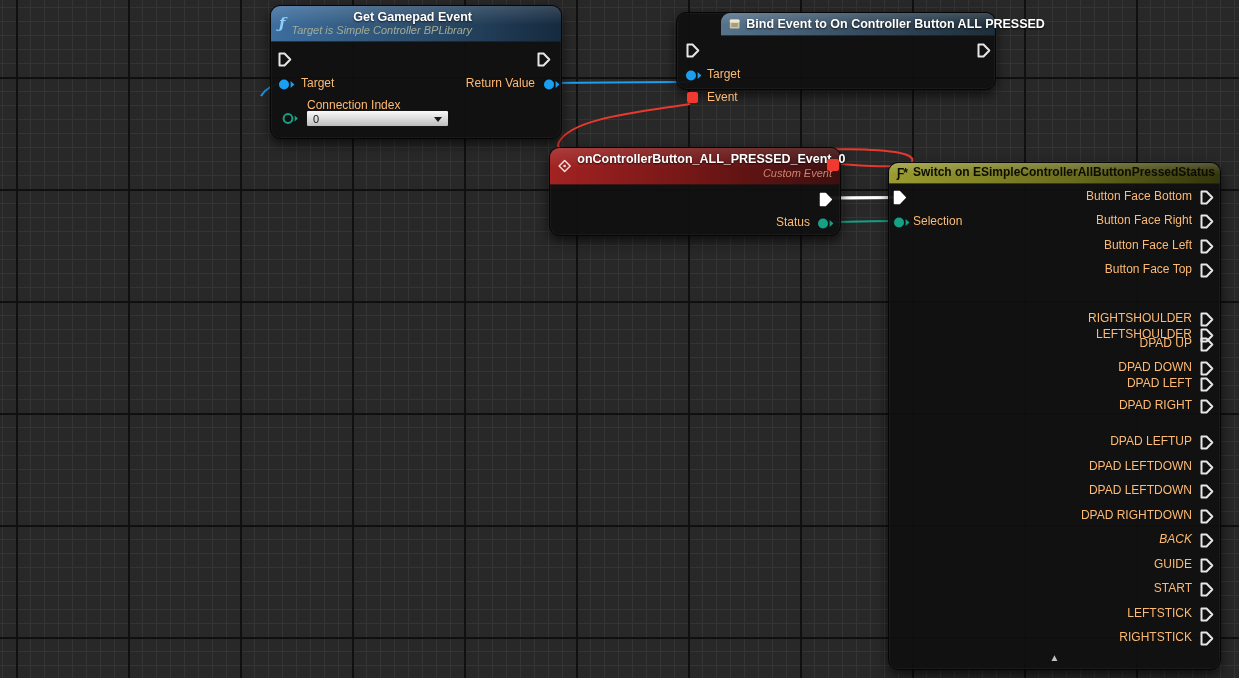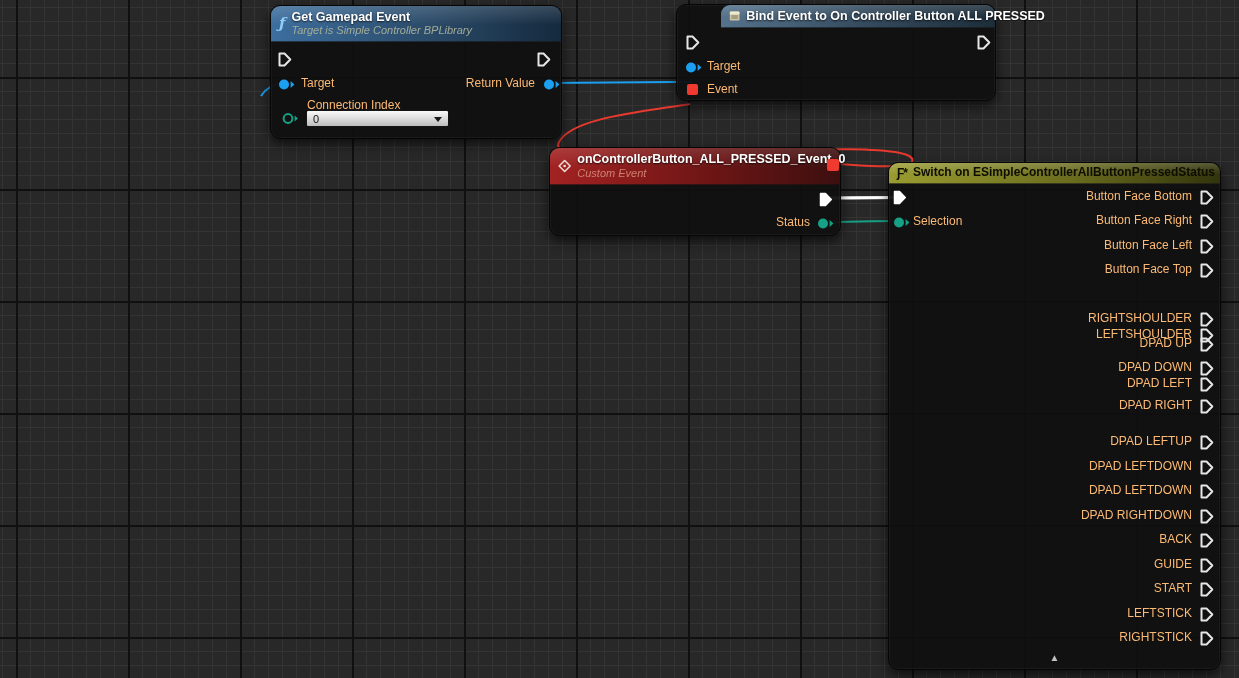--- a/index.html
+++ b/index.html
@@ -25,21 +25,21 @@
   }
   .header{
     border-radius:9px 9px 0 0;display:flex;align-items:center;
     padding:0 8px;box-sizing:border-box;gap:6px;
     border-bottom:1px solid rgba(0,0,0,0.6);
   }
   .h-func{height:36px;background-color:#2a4a68;background-image:linear-gradient(180deg,rgba(255,255,255,0.15),rgba(255,255,255,0) 55%),linear-gradient(90deg,#3d6e9e 0%,#2a4a68 55%,#152a3e 100%);}
   .h-bind{height:23px;background-color:#32495c;background-image:linear-gradient(180deg,rgba(255,255,255,0.15),rgba(255,255,255,0) 55%),linear-gradient(90deg,#55738c 0%,#33495c 55%,#1d2e3a 100%);}
   .h-event{height:37px;background-color:#701616;background-image:linear-gradient(180deg,rgba(255,255,255,0.12),rgba(255,255,255,0) 55%),linear-gradient(90deg,#a32222 0%,#6e1515 55%,#3c0f0f 100%);}
   .h-switch{height:21px;background-color:#6a6c1e;background-image:linear-gradient(180deg,rgba(255,255,255,0.18),rgba(255,255,255,0) 55%),linear-gradient(90deg,#9a9c30 0%,#6a6c1e 55%,#32340c 100%);}
-  .titles{display:flex;flex-direction:column;justify-content:center;line-height:1.15;min-width:0;}
+  .titles{display:flex;flex-direction:column;justify-content:center;line-height:1.15;min-width:0;text-align:right;}
   .title{font-size:12.5px;font-weight:bold;color:#fff;text-shadow:0 1px 2px rgba(0,0,0,0.8);white-space:nowrap;}
   .title.dark{color:#0d0d00;text-shadow:none;font-size:12px;}
   .subtitle{font-size:11px;font-style:italic;white-space:nowrap;}
   .sub-func{color:#a3ab97;}
   .sub-event{color:#cd8270;font-style:italic;}
   .fn-glyph{font-family:"DejaVu Serif",serif;font-style:italic;font-weight:bold;font-size:15px;color:#8ecdf8;line-height:1;}
   .sw-glyph{font-size:12px;font-weight:bold;color:#0d0d00;line-height:1;letter-spacing:-1px;}
   .pin{position:absolute;}
   .pin-label{position:absolute;font-size:12px;color:#fdba74;line-height:15px;white-space:nowrap;}
   .exec-hollow{fill:none;stroke:#e6e6e6;stroke-width:2;stroke-linejoin:round;}
@@ -100,21 +100,21 @@
     <svg class="pin" style="left:11px;top:106px" width="17" height="13" viewBox="0 0 17 13">
       <circle cx="6" cy="6.5" r="4.4" fill="none" stroke-width="2" stroke="#16a085"></circle>
       <path d="M12.6 3.5 L16 6.5 L12.6 9.5 Z" fill="#16a085"></path>
     </svg>
     <div class="dropdown" style="left:35px;top:104px;width:143px">
       <span>0</span>
       <span class="dd-arrow"></span>
     </div>
   </div>
 
-  <div class="node" style="left:676px;top:4px;width:320px;height:97px;padding-left:44px;">
+  <div class="node" style="left:676px;top:12px;width:320px;height:78px;padding-left:44px;">
     <div class="header h-bind">
       <svg width="14" height="14" viewBox="0 0 14 14">
         <rect x="1" y="1.5" width="12" height="11" rx="1.5" fill="#cdc4a3"></rect>
         <rect x="1" y="1.5" width="12" height="3.5" rx="1.5" fill="#efe9cf"></rect>
         <line x1="3" y1="7" x2="11" y2="7" stroke="#6b6450" stroke-width="1"></line>
         <line x1="3" y1="9.5" x2="11" y2="9.5" stroke="#6b6450" stroke-width="1"></line>
       </svg>
       <div class="titles">
         <div class="title">Bind Event to On Controller Button ALL PRESSED</div>
       </div>
@@ -265,21 +265,21 @@
           </svg>
         </div>
 
         <div class="sw-row" style="top: 345.65px;">
           <div class="pin-label out-label">DPAD RIGHTDOWN</div>
           <svg class="pinbox" width="14" height="15" viewBox="0 0 14 15">
             <path class="exec-hollow" d="M1.5 1.5 h5 l5.8 6 -5.8 6 h-5 z"></path>
           </svg>
         </div>
 
-        <div class="sw-row" style="top: 370.2px;">
+        <div class="sw-row" style="top: 370.2px; font-style: italic;">
           <div class="pin-label out-label">BACK</div>
           <svg class="pinbox" width="14" height="15" viewBox="0 0 14 15">
             <path class="exec-hollow" d="M1.5 1.5 h5 l5.8 6 -5.8 6 h-5 z"></path>
           </svg>
         </div>
 
         <div class="sw-row" style="top: 394.75px;">
           <div class="pin-label out-label">GUIDE</div>
           <svg class="pinbox" width="14" height="15" viewBox="0 0 14 15">
             <path class="exec-hollow" d="M1.5 1.5 h5 l5.8 6 -5.8 6 h-5 z"></path>

